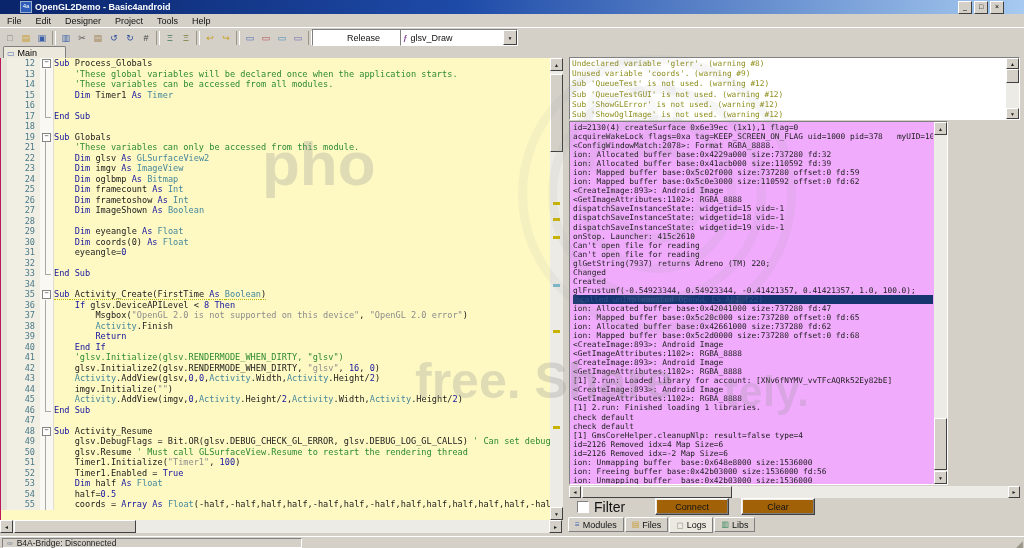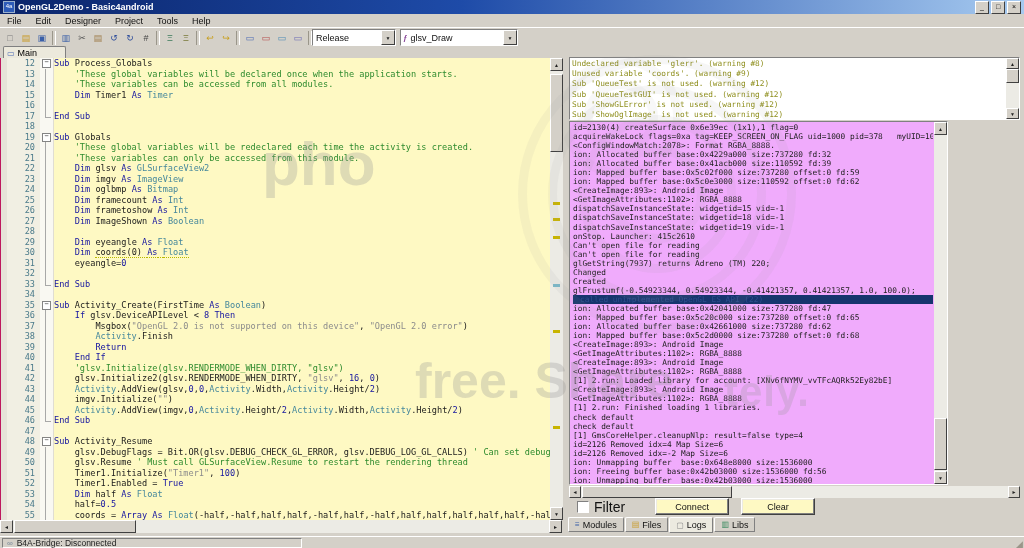--- a/index.html
+++ b/index.html
@@ -1,37 +1,37 @@
 <!DOCTYPE html>
 <html><head>
 <meta charset="utf-8">
 <style>
   html,body{margin:0;padding:0;overflow:hidden;}
   body{width:1024px;height:548px;background:#D4D0C8;font-family:"Liberation Sans",sans-serif;position:relative;}
   #app{position:absolute;inset:0;}
 
   
-  .titlebar{position:absolute;left:0;top:0;right:0;height:14px;background:linear-gradient(90deg,#0A246A,#1E4BA8 45%,#A6CAF0);display:flex;align-items:center;padding:0 3px;}
+  .titlebar{position:absolute;left:0;top:0;right:0;height:14px;background:linear-gradient(90deg,#0A246A,#1E4BA8 45%,#A6CAF0);display:flex;align-items:center;padding:0 20px;}
   .appicon{width:10px;height:10px;background:#2d5bb8;border:1px solid #9ab0cc;color:#fff;font-size:6px;line-height:9px;text-align:center;margin-right:3px;flex:none;}
   .title{color:#fff;font-weight:bold;font-size:9px;flex:1;white-space:nowrap;}
   .winbtns{display:flex;gap:2px;}
   .winbtn{width:12px;height:11px;background:#D4D0C8;border:1px solid;border-color:#fff #404040 #404040 #fff;font-size:7px;line-height:9px;text-align:center;color:#000;}
 
   
   .menubar{position:absolute;top:14px;left:0;right:0;height:13px;display:flex;align-items:center;font-size:9px;color:#111;}
   .menu-item{padding:0 7px;}
 
   
   .toolbar{position:absolute;top:27px;left:0;right:0;height:19px;border-top:1px solid #fff;}
   .ticons{position:absolute;left:2px;top:1px;display:flex;align-items:center;height:17px;}
   .tbtn{width:14px;height:14px;margin:0 1px;font-size:9px;display:flex;align-items:center;justify-content:center;}
   .tbtn .tglyph{line-height:14px;}
   .tsep{width:2px;height:14px;border-left:1px solid #9a968a;border-right:1px solid #fff;margin:0 2px;}
   .combo{position:absolute;top:1px;height:15px;background:#fff;border:1px solid;border-color:#808080 #fff #fff #808080;display:flex;align-items:center;font-size:9px;}
-  .combo-release{left:312px;width:82px;}
+  .combo-release{left:312px;width:82px;padding-left:31px;}
   .combo-nav{left:400px;width:116px;}
   .combo-text{flex:1;padding-left:3px;white-space:nowrap;overflow:hidden;color:#111;}
   .drop{width:12px;height:13px;background:#D4D0C8;border:1px solid;border-color:#fff #404040 #404040 #fff;font-size:5px;display:flex;align-items:center;justify-content:center;color:#222;flex:none;}
   .fnic{color:#8a4a9a;font-size:8px;padding-left:2px;font-weight:bold;}
 
   
   .tabrow{position:absolute;top:46px;left:0;right:0;height:12px;}
   .maintab{position:absolute;left:3px;top:0;height:12px;width:58px;background:#ECE9DC;border:1px solid #808080;border-bottom:none;border-radius:2px 2px 0 0;display:flex;align-items:center;font-size:9px;padding-left:3px;gap:3px;}
   .mtic{color:#4a6ab5;font-size:8px;}
 
@@ -86,21 +86,21 @@
   .log-v .sbbtn{left:0;width:13px;height:13px;}
   .log-v .t{top:0}.log-v .b{bottom:0}
   .log-v .thumb{left:0;width:13px;bottom:14px;height:52px;}
   .sb-log-h{position:absolute;left:569px;top:486px;width:451px;height:12px;background:#ECEBE5;}
   .sb-log-h .sbbtn{width:12px;height:12px;}
   .sb-log-h .hthumb{height:12px;}
 
   .filterrow{position:absolute;left:569px;top:497px;width:451px;height:19px;display:flex;align-items:center;}
   .cb{width:10px;height:10px;background:#fff;border:1px solid;border-color:#808080 #fff #fff #808080;margin-left:8px;flex:none;}
   .cblabel{font-size:14px;margin-left:5px;color:#111;}
-  .btn{width:74px;height:17px;background:#fef9c3;border:1px solid;border-color:#fff #404040 #404040 #fff;box-shadow:inset -1px -1px 0 #808080,inset 1px 1px 0 #ECEAE2;font-size:9px;text-align:center;line-height:16px;box-sizing:border-box;color:#111;}
+  .btn{width:74px;height:17px;background:#a16207;border:1px solid;border-color:#fff #404040 #404040 #fff;box-shadow:inset -1px -1px 0 #808080,inset 1px 1px 0 #ECEAE2;font-size:9px;text-align:center;line-height:16px;box-sizing:border-box;color:#111;}
   .btn-connect{margin-left:30px;}
   .btn-clear{margin-left:12px;}
 
   .btabs{position:absolute;left:568px;top:517px;height:17px;display:flex;gap:1px;align-items:flex-start;}
   .btab{height:15px;background:#D4D0C8;border:1px solid #808080;border-top-color:#fff;border-left-color:#fff;border-radius:2px 2px 0 0;display:flex;align-items:center;gap:3px;padding:0 6px;font-size:9px;color:#111;box-sizing:border-box;}
   .btab.active{background:#ECEAE0;height:16px;}
   .btab-ic{font-size:8px;}
 
   
   .statusbar{position:absolute;left:0;top:536px;right:0;height:12px;border-top:1px solid #fff;}
@@ -235,21 +235,20 @@
   <div class="codepane">
     <div id="code-lines">
         <div class="cl"><span class="lm"></span><span class="ln">12</span><span class="fold g-start"><span class="fbox">−</span></span><span class="ct"><span class="tok-kw">Sub</span><span class="tok-pl"> Process_Globals</span></span></div>
         <div class="cl"><span class="lm"></span><span class="ln">13</span><span class="fold g-mid"></span><span class="ct"><span class="tok-cm">    'These global variables will be declared once when the application starts.</span></span></div>
         <div class="cl"><span class="lm"></span><span class="ln">14</span><span class="fold g-mid"></span><span class="ct"><span class="tok-cm">    'These variables can be accessed from all modules.</span></span></div>
         <div class="cl"><span class="lm"></span><span class="ln">15</span><span class="fold g-mid"></span><span class="ct"><span class="tok-pl">    </span><span class="tok-kw">Dim</span><span class="tok-pl"> Timer1 </span><span class="tok-kw">As</span><span class="tok-pl"> </span><span class="tok-ty">Timer</span></span></div>
         <div class="cl"><span class="lm"></span><span class="ln">16</span><span class="fold g-mid"></span><span class="ct"></span></div>
         <div class="cl"><span class="lm"></span><span class="ln">17</span><span class="fold g-end"></span><span class="ct"><span class="tok-kw">End Sub</span></span></div>
         <div class="cl"><span class="lm"></span><span class="ln">18</span><span class="fold"></span><span class="ct"></span></div>
         <div class="cl"><span class="lm"></span><span class="ln">19</span><span class="fold g-start"><span class="fbox">−</span></span><span class="ct"><span class="tok-kw">Sub</span><span class="tok-pl"> Globals</span></span></div>
-        <div class="cl"><span class="lm"></span><span class="ln">20</span><span class="fold g-mid"></span><span class="ct"><span class="tok-cm">    'These global variables will be redeclared each time the activity is created.</span></span></div>
         <div class="cl"><span class="lm"></span><span class="ln">21</span><span class="fold g-mid"></span><span class="ct"><span class="tok-cm">    'These variables can only be accessed from this module.</span></span></div>
         <div class="cl"><span class="lm"></span><span class="ln">22</span><span class="fold g-mid"></span><span class="ct"><span class="tok-pl">    </span><span class="tok-kw">Dim</span><span class="tok-pl"> glsv </span><span class="tok-kw">As</span><span class="tok-pl"> </span><span class="tok-ty">GLSurfaceView2</span></span></div>
         <div class="cl"><span class="lm"></span><span class="ln">23</span><span class="fold g-mid"></span><span class="ct"><span class="tok-pl">    </span><span class="tok-kw">Dim</span><span class="tok-pl"> imgv </span><span class="tok-kw">As</span><span class="tok-pl"> </span><span class="tok-ty">ImageView</span></span></div>
         <div class="cl"><span class="lm"></span><span class="ln">24</span><span class="fold g-mid"></span><span class="ct"><span class="tok-pl">    </span><span class="tok-kw">Dim</span><span class="tok-pl"> oglbmp </span><span class="tok-kw">As</span><span class="tok-pl"> </span><span class="tok-ty">Bitmap</span></span></div>
         <div class="cl"><span class="lm"></span><span class="ln">25</span><span class="fold g-mid"></span><span class="ct"><span class="tok-pl">    </span><span class="tok-kw">Dim</span><span class="tok-pl"> framecount </span><span class="tok-kw">As</span><span class="tok-pl"> </span><span class="tok-ty">Int</span></span></div>
         <div class="cl"><span class="lm"></span><span class="ln">26</span><span class="fold g-mid"></span><span class="ct"><span class="tok-pl">    </span><span class="tok-kw">Dim</span><span class="tok-pl"> frametoshow </span><span class="tok-kw">As</span><span class="tok-pl"> </span><span class="tok-ty">Int</span></span></div>
         <div class="cl"><span class="lm"></span><span class="ln">27</span><span class="fold g-mid"></span><span class="ct"><span class="tok-pl">    </span><span class="tok-kw">Dim</span><span class="tok-pl"> ImageShown </span><span class="tok-kw">As</span><span class="tok-pl"> </span><span class="tok-ty">Boolean</span></span></div>
         <div class="cl"><span class="lm"></span><span class="ln">28</span><span class="fold g-mid"></span><span class="ct"></span></div>
         <div class="cl"><span class="lm"></span><span class="ln">29</span><span class="fold g-mid"></span><span class="ct"><span class="tok-pl">    </span><span class="tok-kw">Dim</span><span class="tok-pl"> eyeangle </span><span class="tok-kw">As</span><span class="tok-pl"> </span><span class="tok-ty">Float</span></span></div>
         <div class="cl"><span class="lm"></span><span class="ln">30</span><span class="fold g-mid"></span><span class="ct"><span class="tok-pl">    </span><span class="tok-kw">Dim</span><span class="tok-pl"> </span><span class="tok-pl tok-wv">coords(0) </span><span class="tok-kw tok-wv">As</span><span class="tok-pl tok-wv"> </span><span class="tok-ty tok-wv">Float</span></span></div>

